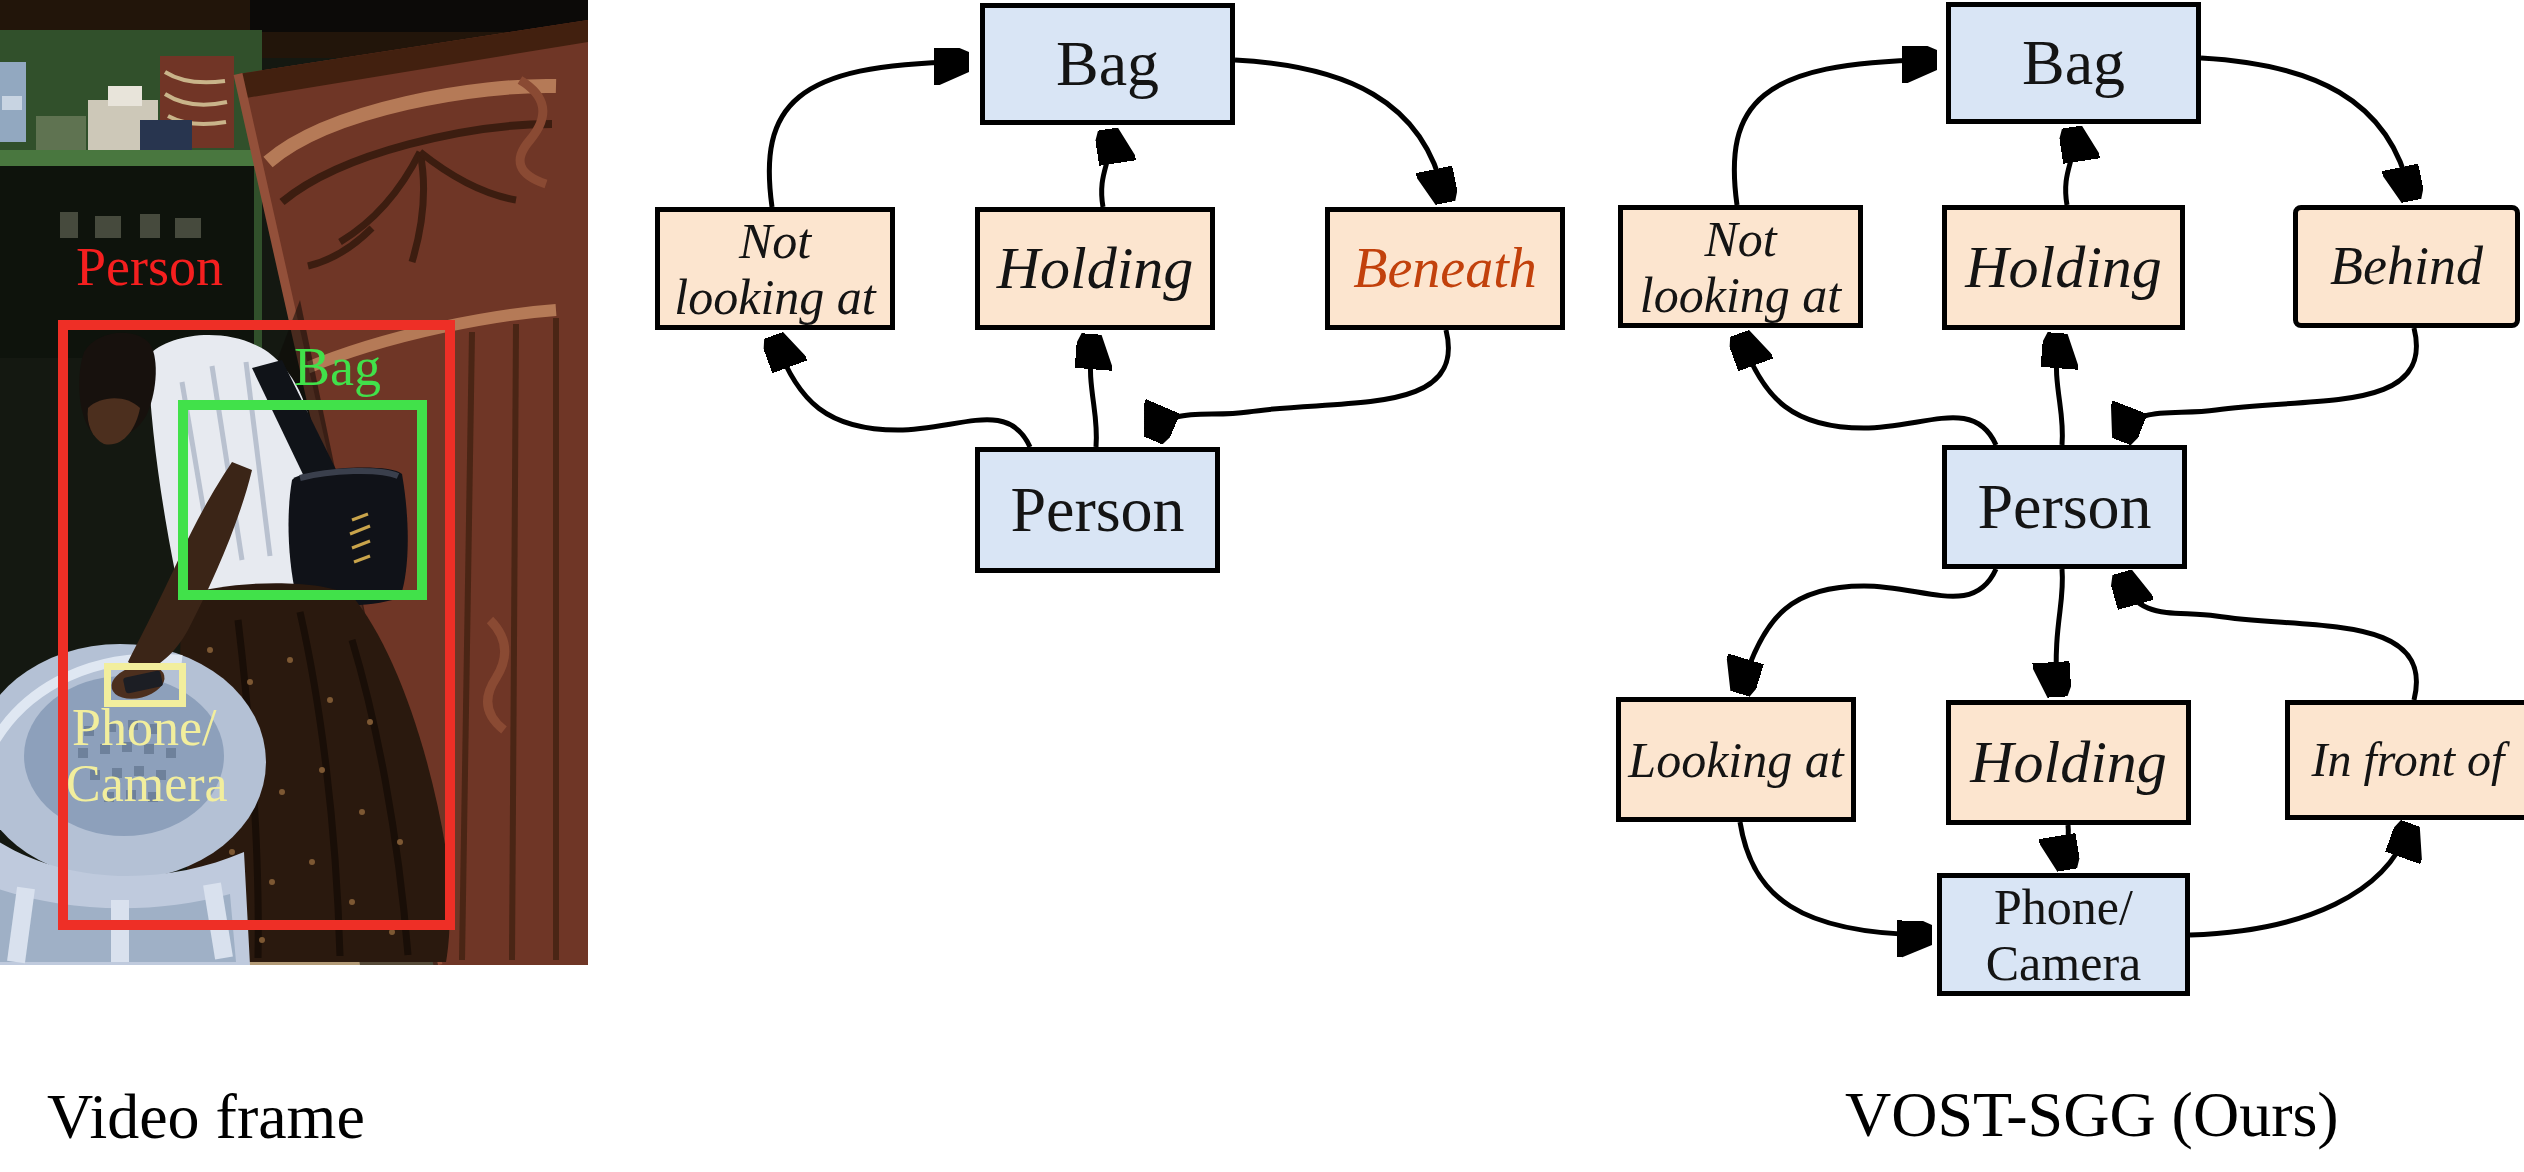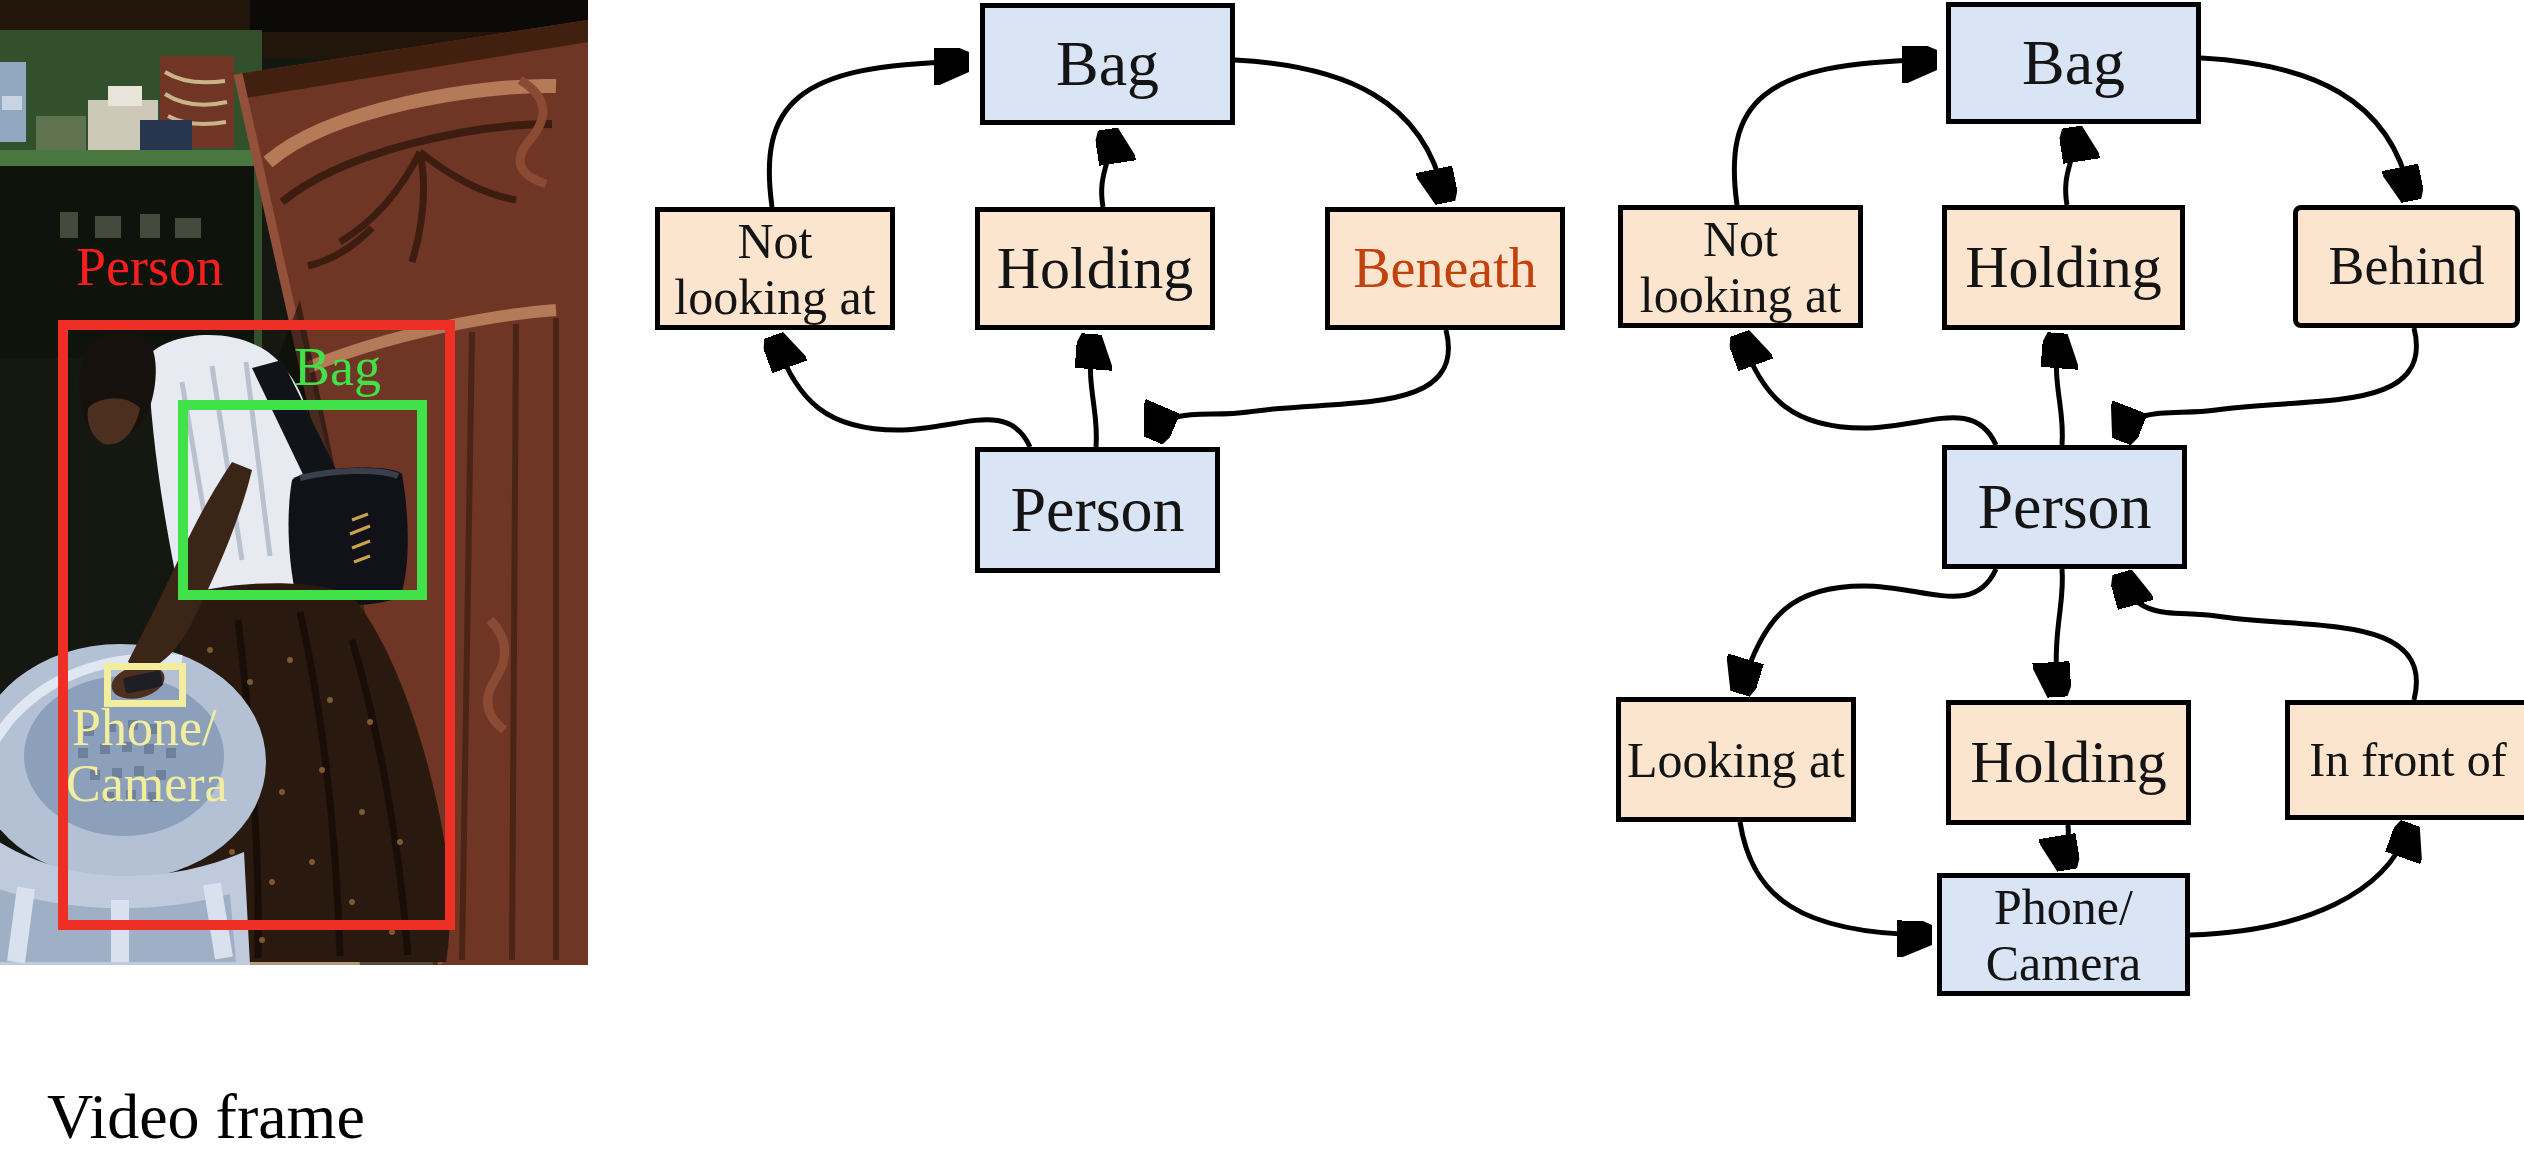--- a/index.html
+++ b/index.html
@@ -5,21 +5,21 @@
   html,body{margin:0;padding:0;background:#ffffff;}
   body{width:2524px;height:1172px;position:relative;overflow:hidden;
        font-family:"Liberation Serif","DejaVu Serif",serif;}
   .stage{position:absolute;left:0;top:0;width:2524px;height:1172px;}
 
   
   .node{position:absolute;box-sizing:border-box;border:5px solid #000;
         display:flex;flex-direction:column;align-items:center;justify-content:center;
         text-align:center;color:#141414;line-height:1.12;z-index:3;}
   .entity{background:#d9e5f5;}
-  .relation{background:#fce5cf;}
+  .relation{background:#fce5cf;font-style:italic;}
   .node .ln{display:block;}
   .red-text{color:#c2410c;}
 
   
   svg.edges{position:absolute;left:0;top:0;z-index:2;}
   svg.edges path{stroke:#000;stroke-width:5;fill:none;}
 
   
   .caption{position:absolute;font-size:64px;color:#000;text-align:left;z-index:4;padding-left:47px;}
 
@@ -238,14 +238,15 @@
   <div class="node entity" style="left:1942px;top:445px;width:245px;height:124px;font-size:64px;">Person</div>
   <div class="node relation" style="left:1616px;top:697px;width:240px;height:125px;font-size:50px;">Looking at</div>
   <div class="node relation" style="left:1946px;top:700px;width:245px;height:125px;font-size:60px;">Holding</div>
   <div class="node relation" style="left:2285px;top:700px;width:246px;height:120px;font-size:48px;">In front of</div>
   <div class="node entity" style="left:1937px;top:873px;width:253px;height:123px;font-size:50px;">
     <span class="ln">Phone/</span>
     <span class="ln">Camera</span>
   </div>
 
   <div class="caption" style="left:0px;top:1080px;width:592px;">Video frame</div>
+  <div class="caption" style="left:1798px;top:1078px;width:500px;">VOST-SGG (Ours)</div>
 
 </div>
 
 </body></html>

